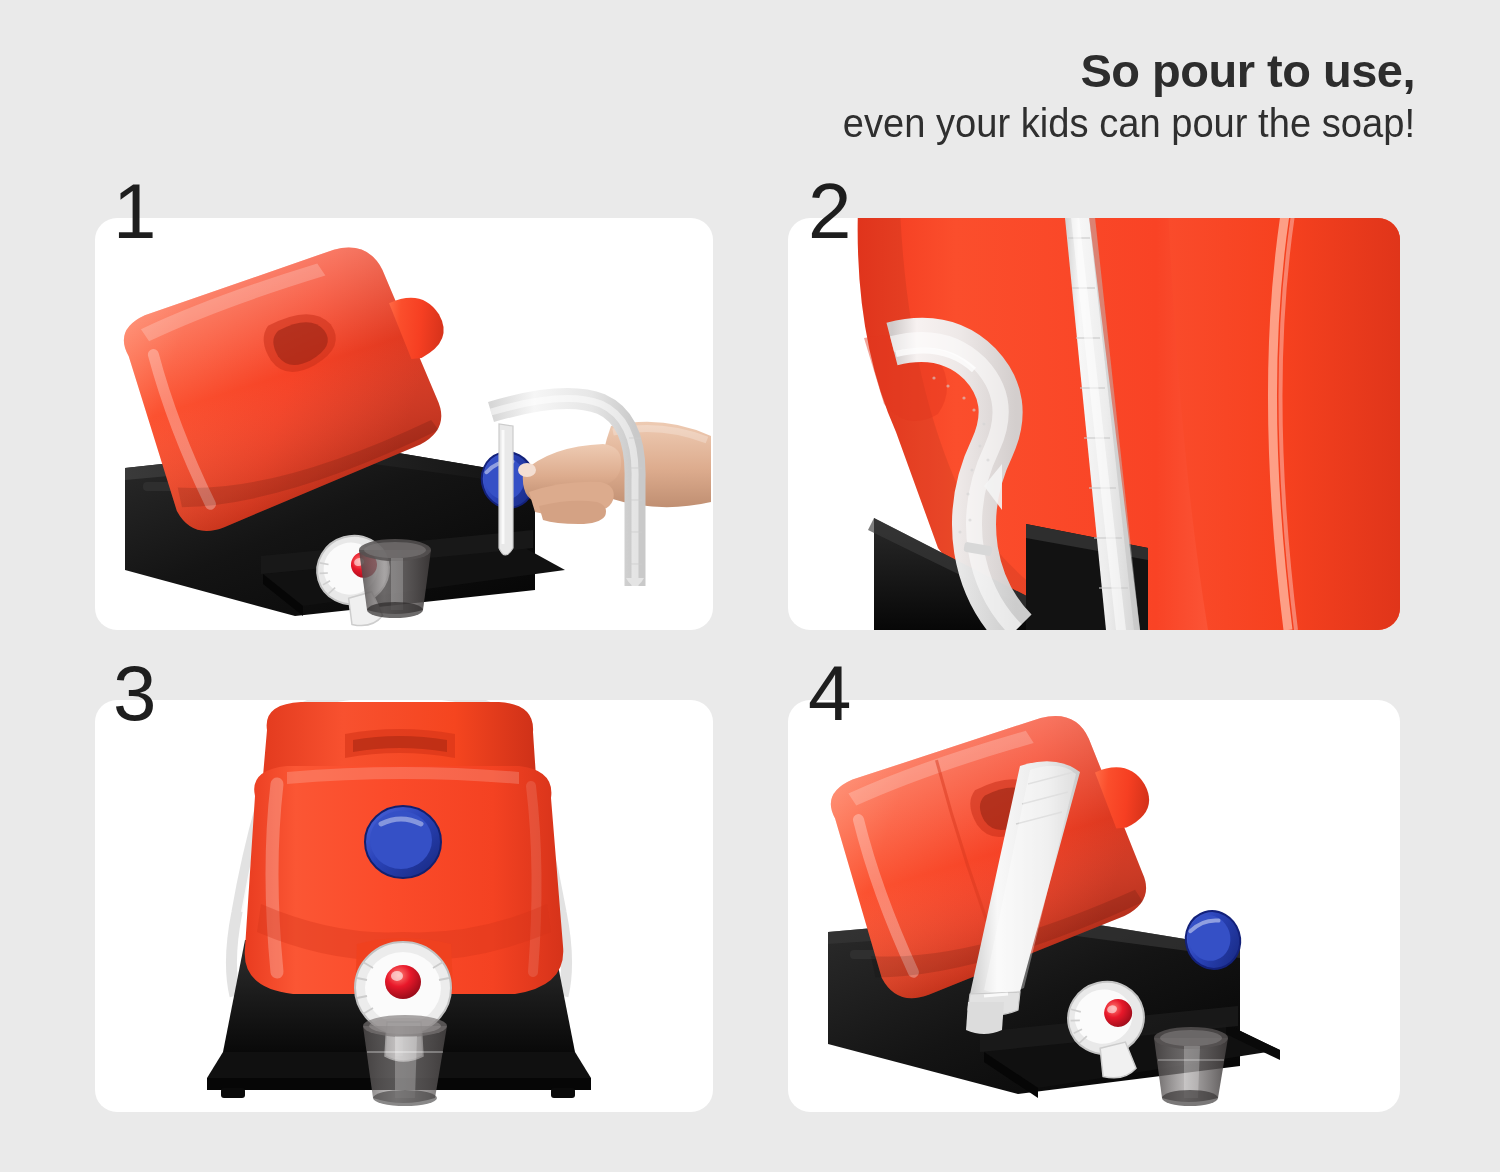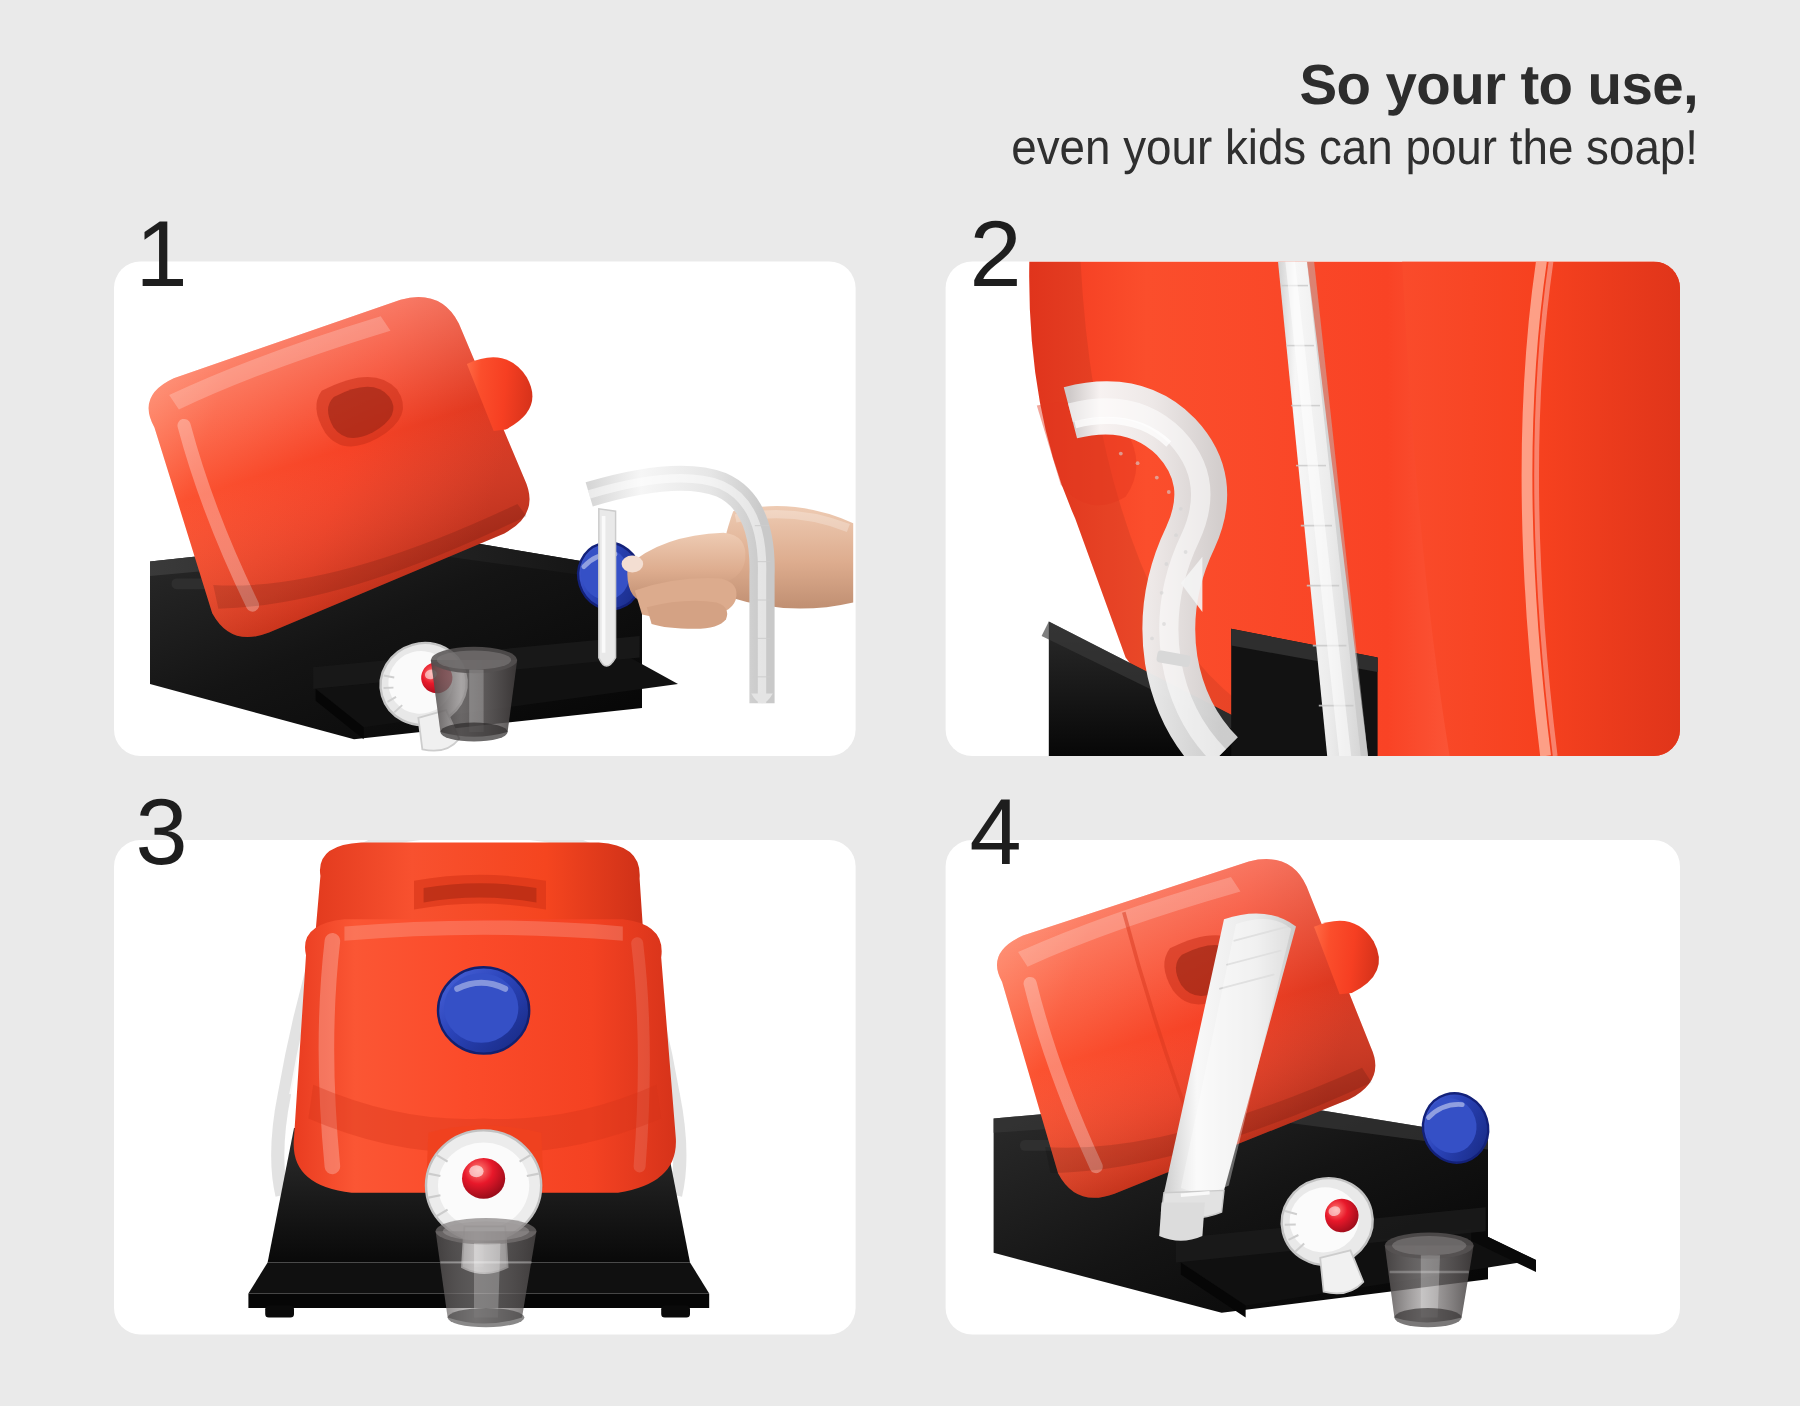--- a/index.html
+++ b/index.html
@@ -76,21 +76,21 @@
   }
   .num-1 { left: 113px; top: 172px; }
   .num-2 { left: 808px; top: 172px; }
   .num-3 { left: 113px; top: 654px; }
   .num-4 { left: 808px; top: 654px; }
 </style>
 </head>
 <body>
 
 <div class="headline-block">
-  <span class="headline-main">So your to use,</span>
+  <span class="headline-main">So pour to use,</span>
   <span class="headline-sub">even your kids can pour the soap!</span>
 </div>
 
 <div class="step-number num-1">1</div>
 <div class="card card-1">
   <svg class="card-art" viewBox="0 0 618 412">
     <defs>
       <linearGradient id="jug1" x1="0%" y1="0%" x2="100%" y2="60%">
         <stop offset="0%" stop-color="#ff6a45"></stop>
         <stop offset="22%" stop-color="#fb4e2c"></stop>

